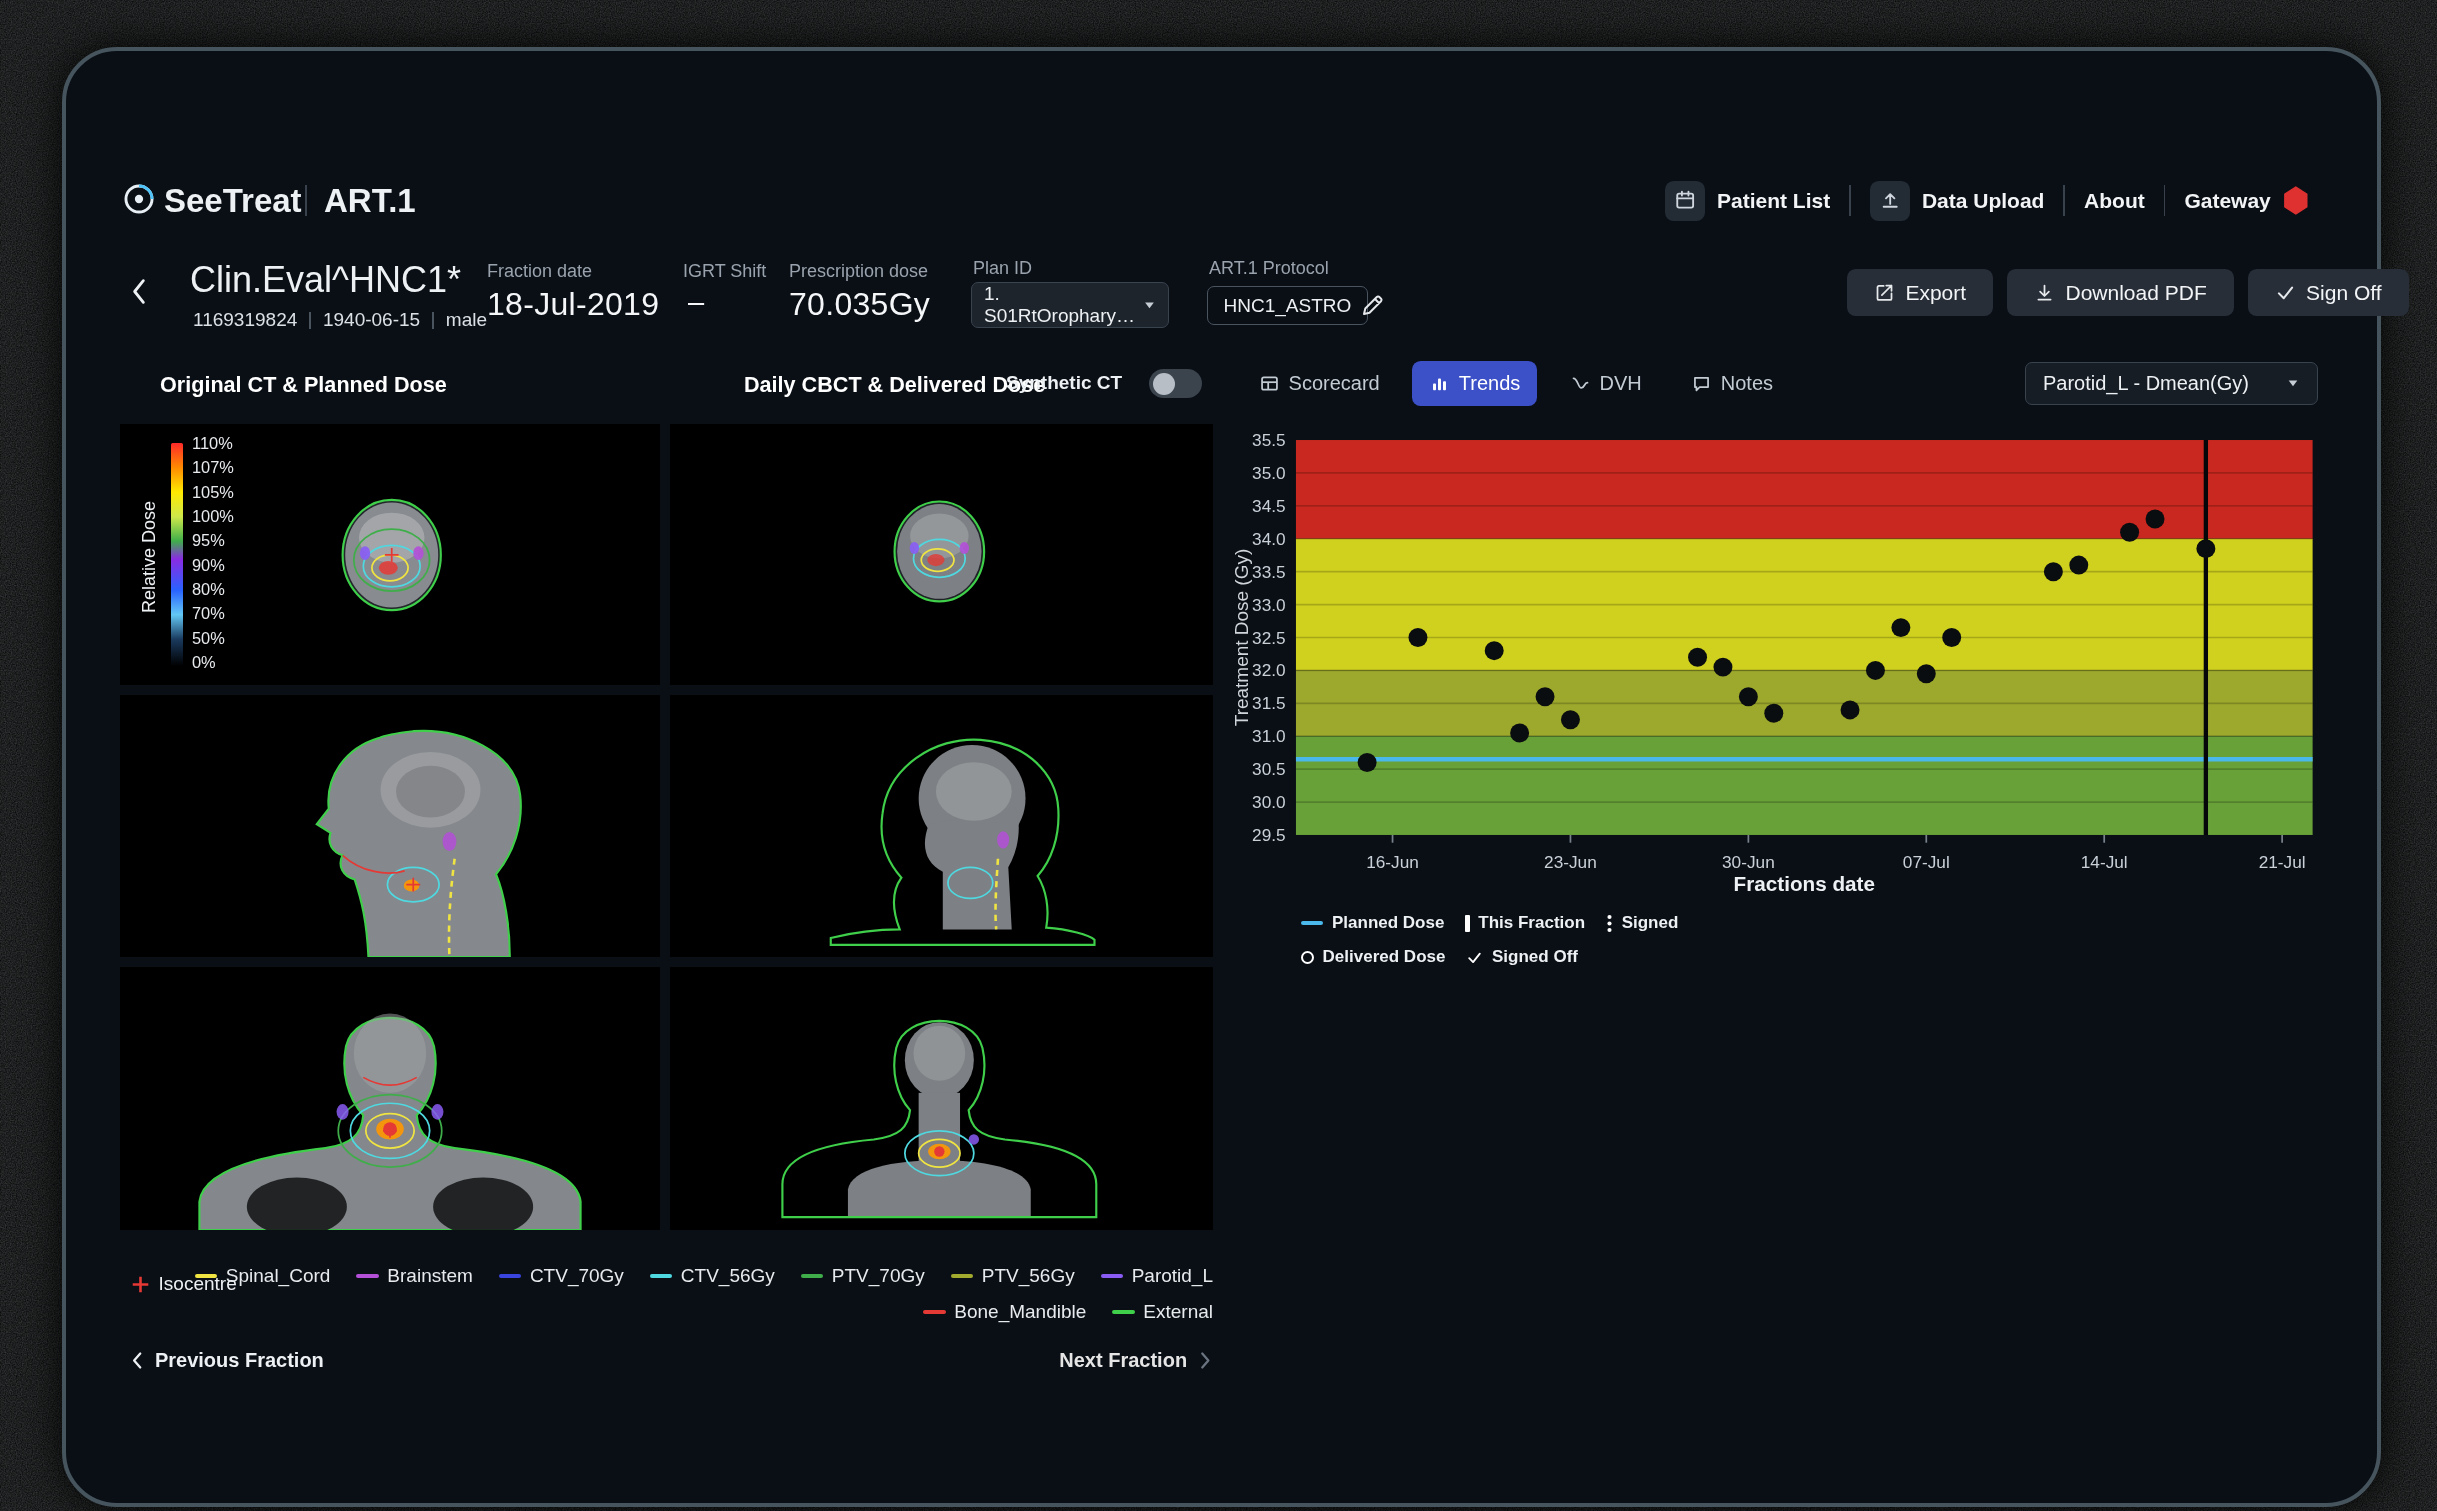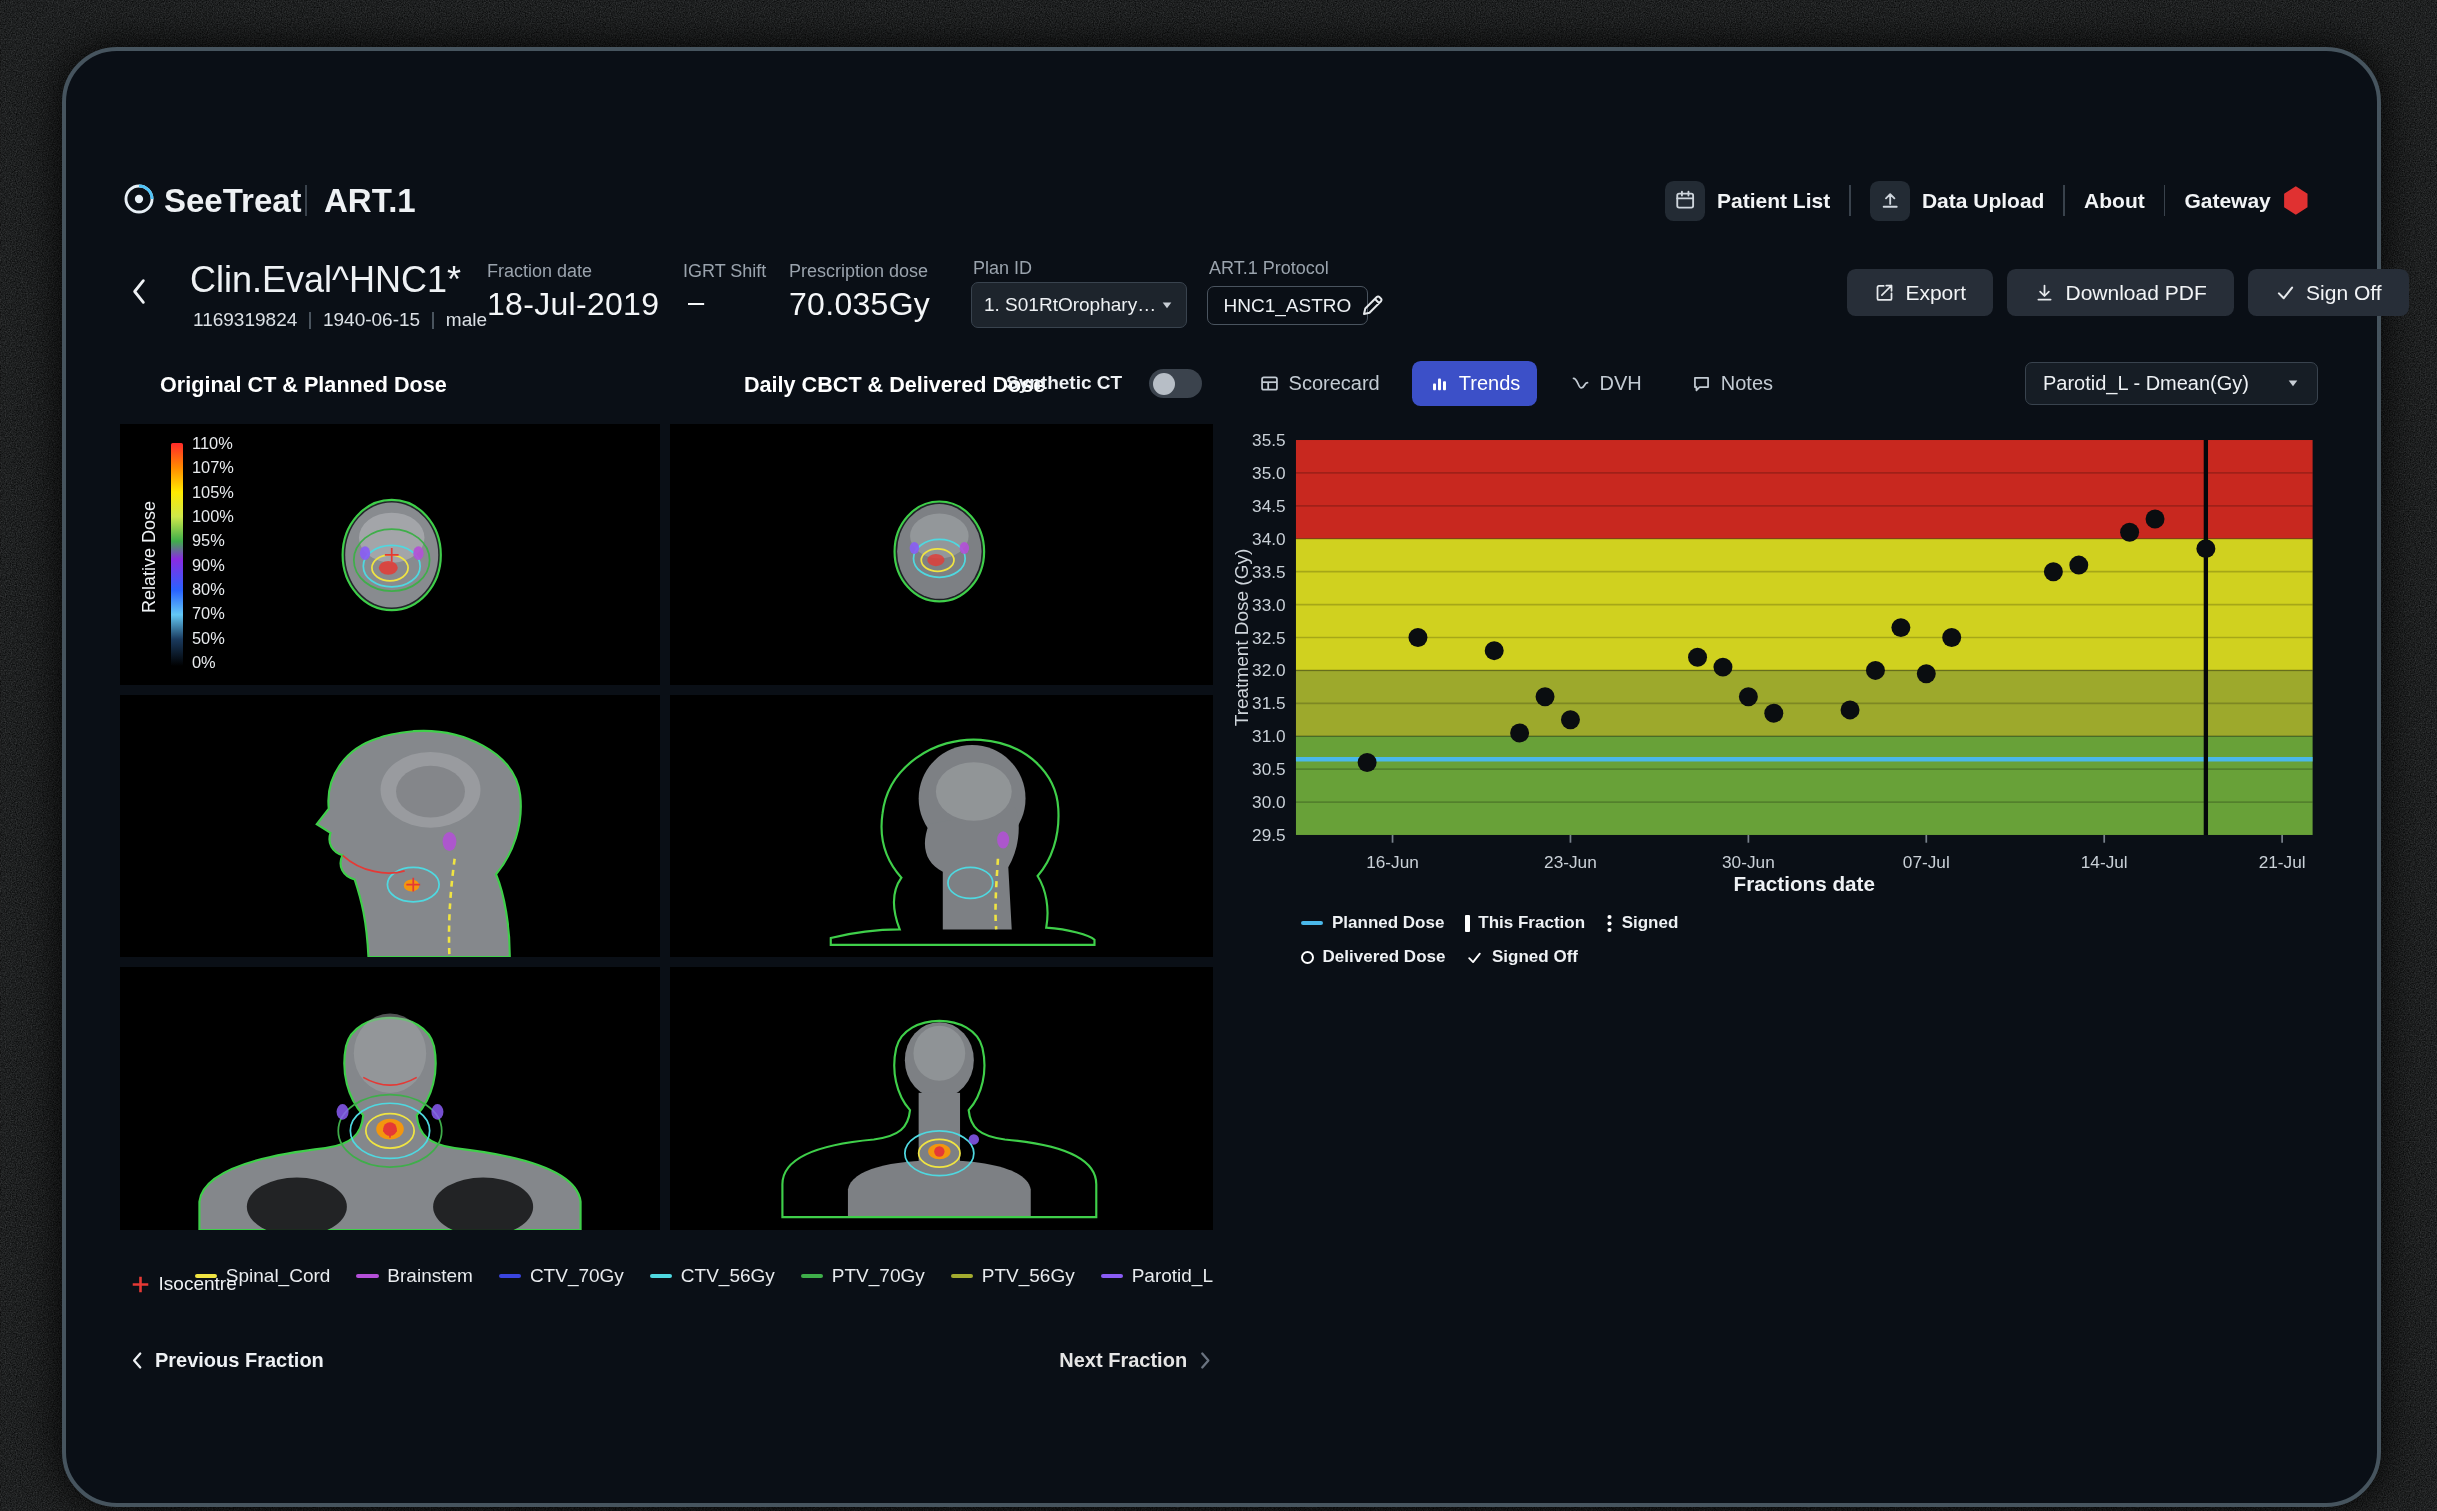--- a/index.html
+++ b/index.html
@@ -111,21 +111,21 @@
   <div class="abs lbl" style="left:487px;top:261px">Fraction date</div>
   <div class="abs val-lg" style="left:487px;top:286px">18-Jul-2019</div>
 
   <div class="abs lbl" style="left:683px;top:261px">IGRT Shift</div>
   <div class="abs" style="left:688px;top:286px;font-size:29px;color:#f4f6f8">–</div>
 
   <div class="abs lbl" style="left:789px;top:261px">Prescription dose</div>
   <div class="abs val-lg" style="left:789px;top:286px">70.035Gy</div>
 
   <div class="abs lbl" style="left:973px;top:258px">Plan ID</div>
-  <div class="abs select" style="left:971px;top:282px;width:216px;height:46px;padding:16px 12px;font-size:19px;background:#1d242c">
+  <div class="abs select" style="left:971px;top:282px;width:198px;height:46px;padding:16px 12px;font-size:19px;background:#1d242c">
     <span>1. S01RtOrophary…</span>
     <svg width="14" height="10.4" viewBox="0 0 14 12">
         <path d="M2 3 L7 9.5 L12 3 Z" fill="#c7cdd4"></path>
       </svg>
   </div>
 
   <div class="abs lbl" style="left:1209px;top:258px">ART.1 Protocol</div>
   <div class="abs badge" style="left:1207px;top:286px">HNC1_ASTRO</div>
   <svg class="abs" style="left:1360px;top:292px;cursor:pointer" width="26" height="26" viewBox="0 0 26 26">
     <path d="M14.5 6.5 l5 5 M4 22 l5.5 -1.3 L21 9.2 a1.8 1.8 0 0 0 -.05 -2.6 l-1.55 -1.55 a1.8 1.8 0 0 0 -2.6 -.05 L5.3 16.5 Z" fill="none" stroke="#e6e9ec" stroke-width="2" stroke-linejoin="round"></path>
@@ -338,20 +338,30 @@
         <span class="swatch" style="background: rgb(63, 174, 74);"></span>
         <span>PTV_70Gy</span>
       </div>
       <div class="leg-item">
         <span class="swatch" style="background: rgb(163, 171, 47);"></span>
         <span>PTV_56Gy</span>
       </div>
       <div class="leg-item">
         <span class="swatch" style="background: rgb(138, 92, 245);"></span>
         <span>Parotid_L</span>
+      </div>
+    </div>
+  <div class="abs" id="structures-row2" style="left:362px;top:1301px;width:851px;display:flex;justify-content:flex-end;gap:26px">
+      <div class="leg-item">
+        <span class="swatch" style="background: rgb(229, 57, 53);"></span>
+        <span>Bone_Mandible</span>
+      </div>
+      <div class="leg-item">
+        <span class="swatch" style="background: rgb(63, 207, 74);"></span>
+        <span>External</span>
       </div>
     </div>
 
   <div class="abs" style="left:129px;top:1349px;display:flex;align-items:center;gap:10.4px;cursor:pointer">
     <svg width="15.5" height="21" viewBox="0 0 16 24">
       <polyline points="12,4 5,12 12,20" fill="none" stroke="#eef1f4" stroke-width="2.6" stroke-linecap="round" stroke-linejoin="round"></polyline>
     </svg>
     <span style="font-size:20px;font-weight:600">Previous Fraction</span>
   </div>
   <div class="abs" style="left:1018px;top:1349px;width:195px;display:flex;justify-content:flex-end;align-items:center;gap:10.4px;color:#e5e5e5;cursor:default">

